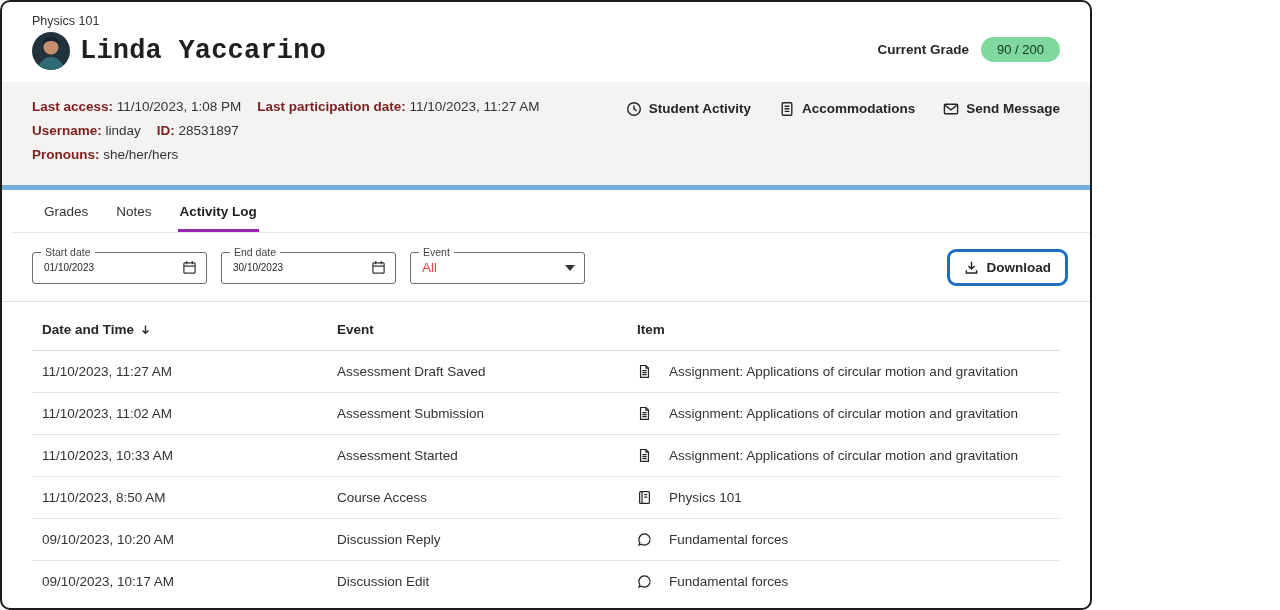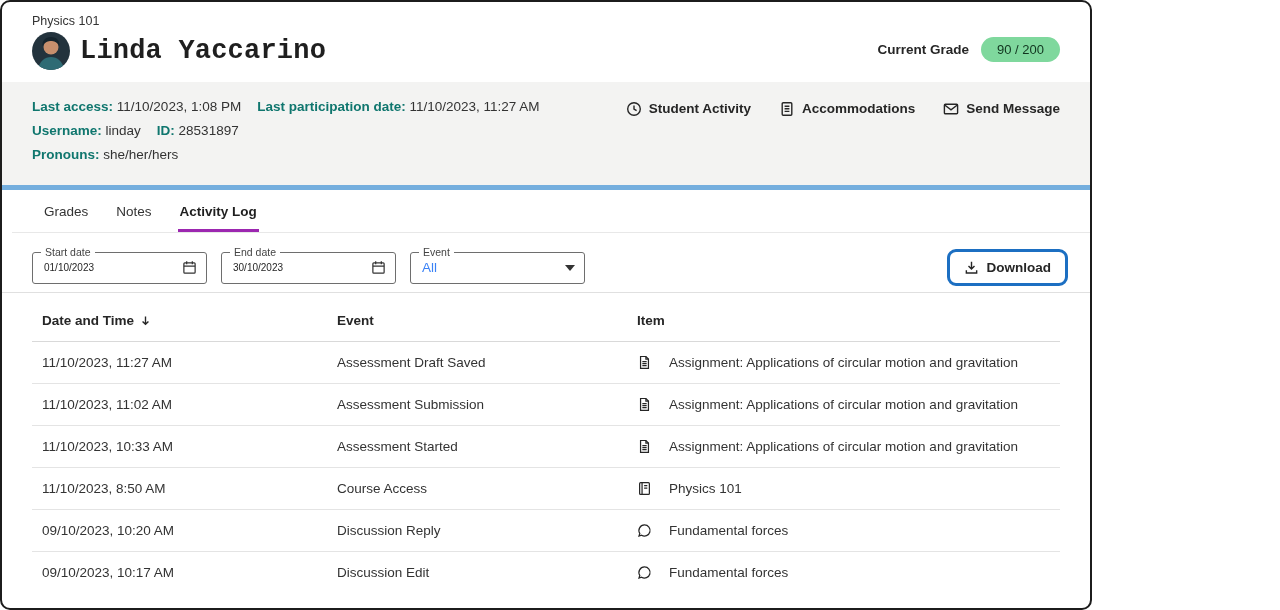--- a/index.html
+++ b/index.html
@@ -16,38 +16,38 @@
   .avatar { width:38px; height:38px; border-radius:50%; overflow:hidden; flex:0 0 auto; }
   .avatar svg { display:block; }
   .student-name { font-family:Liberation Mono, monospace; font-size:27px; font-weight:600; color:#1f1f1f; letter-spacing:.2px; }
   .grade-wrap { display:flex; align-items:center; gap:12px; padding-bottom:8px; }
   .grade-label { font-size:13.5px; font-weight:bold; }
   .grade-pill { background:#7fd89d; color:#11351f; font-size:13px; padding:5px 16px; border-radius:14px; }
 
   
   .info-bar { background:#f3f3f2; border-bottom:5px solid #74aede; padding:17px 30px 14px 30px; display:flex; justify-content:space-between; align-items:flex-start; }
   .info-line { margin-bottom:9px; display:flex; gap:16px; flex-wrap:wrap; font-size:13.5px; }
-  .info-label { font-weight:bold; color:#0f766e; }
+  .info-label { font-weight:bold; color:#7f1d1d; }
   .info-value { color:#333; }
   .info-actions { display:flex; gap:28px; padding-top:2px; }
   .info-action { display:flex; gap:7px; font-size:13.5px; font-weight:bold; cursor:pointer; }
   .icon { display:inline-flex; color:#262626; }
   .icon svg { display:block; }
 
   
   .tab-bar { display:flex; gap:24px; padding:0 30px; margin-left:10px; border-bottom:1px solid #e8e8e8; }
   .tab { font-size:13.5px; color:#333; padding:14px 2px 10px 2px; border-bottom:3px solid transparent; cursor:pointer; }
   .tab.active { font-weight:bold; color:#1f1f1f; border-bottom-color:#9c27b0; }
 
   
-  .filter-bar { display:flex; align-items:center; gap:14px; padding:16px 30px 6px 30px; border-bottom:1px solid #e0e0e0; background:#fff; }
+  .filter-bar { display:flex; align-items:center; gap:14px; padding:16px 30px 15px 30px; border-bottom:1px solid #e0e0e0; background:#fff; }
   .field { position:relative; width:175px; height:32px; border:1px solid #6e6e6e; border-radius:3px; display:flex; align-items:center; padding:0 9px 0 11px; background:#fff; cursor:text; }
   .field-label { position:absolute; top:-7px; left:8px; background:#fff; padding:0 4px; font-size:10.5px; color:#444; }
   .field input { border:0; outline:0; flex:1; min-width:0; font-size:10px; color:#262626; font-family:inherit; background:transparent; }
-  .field .value-text { flex:1; font-size:13.5px; color:#3b82f6; }
+  .field .value-text { flex:1; font-size:13.5px; color:#ef4444; }
   .field .icon { cursor:pointer; color:#333; }
   .select-field { cursor:pointer; }
 
   .dl-ring { margin-left:auto; border:3px solid #1c6fc2; border-radius:9px; padding:2px; margin-right:-8px; }
   .dl-btn { display:flex; align-items:center; gap:8px; background:#fff; border:0; font-family:inherit; font-size:13.5px; font-weight:bold; color:#262626; padding:6px 12px; cursor:pointer; border-radius:4px; }
 
   
   .table { margin:0 30px; }
   .thead, .trow { display:grid; grid-template-columns:295px 300px 1fr; }
   .thead { font-size:13.5px; font-weight:bold; }

